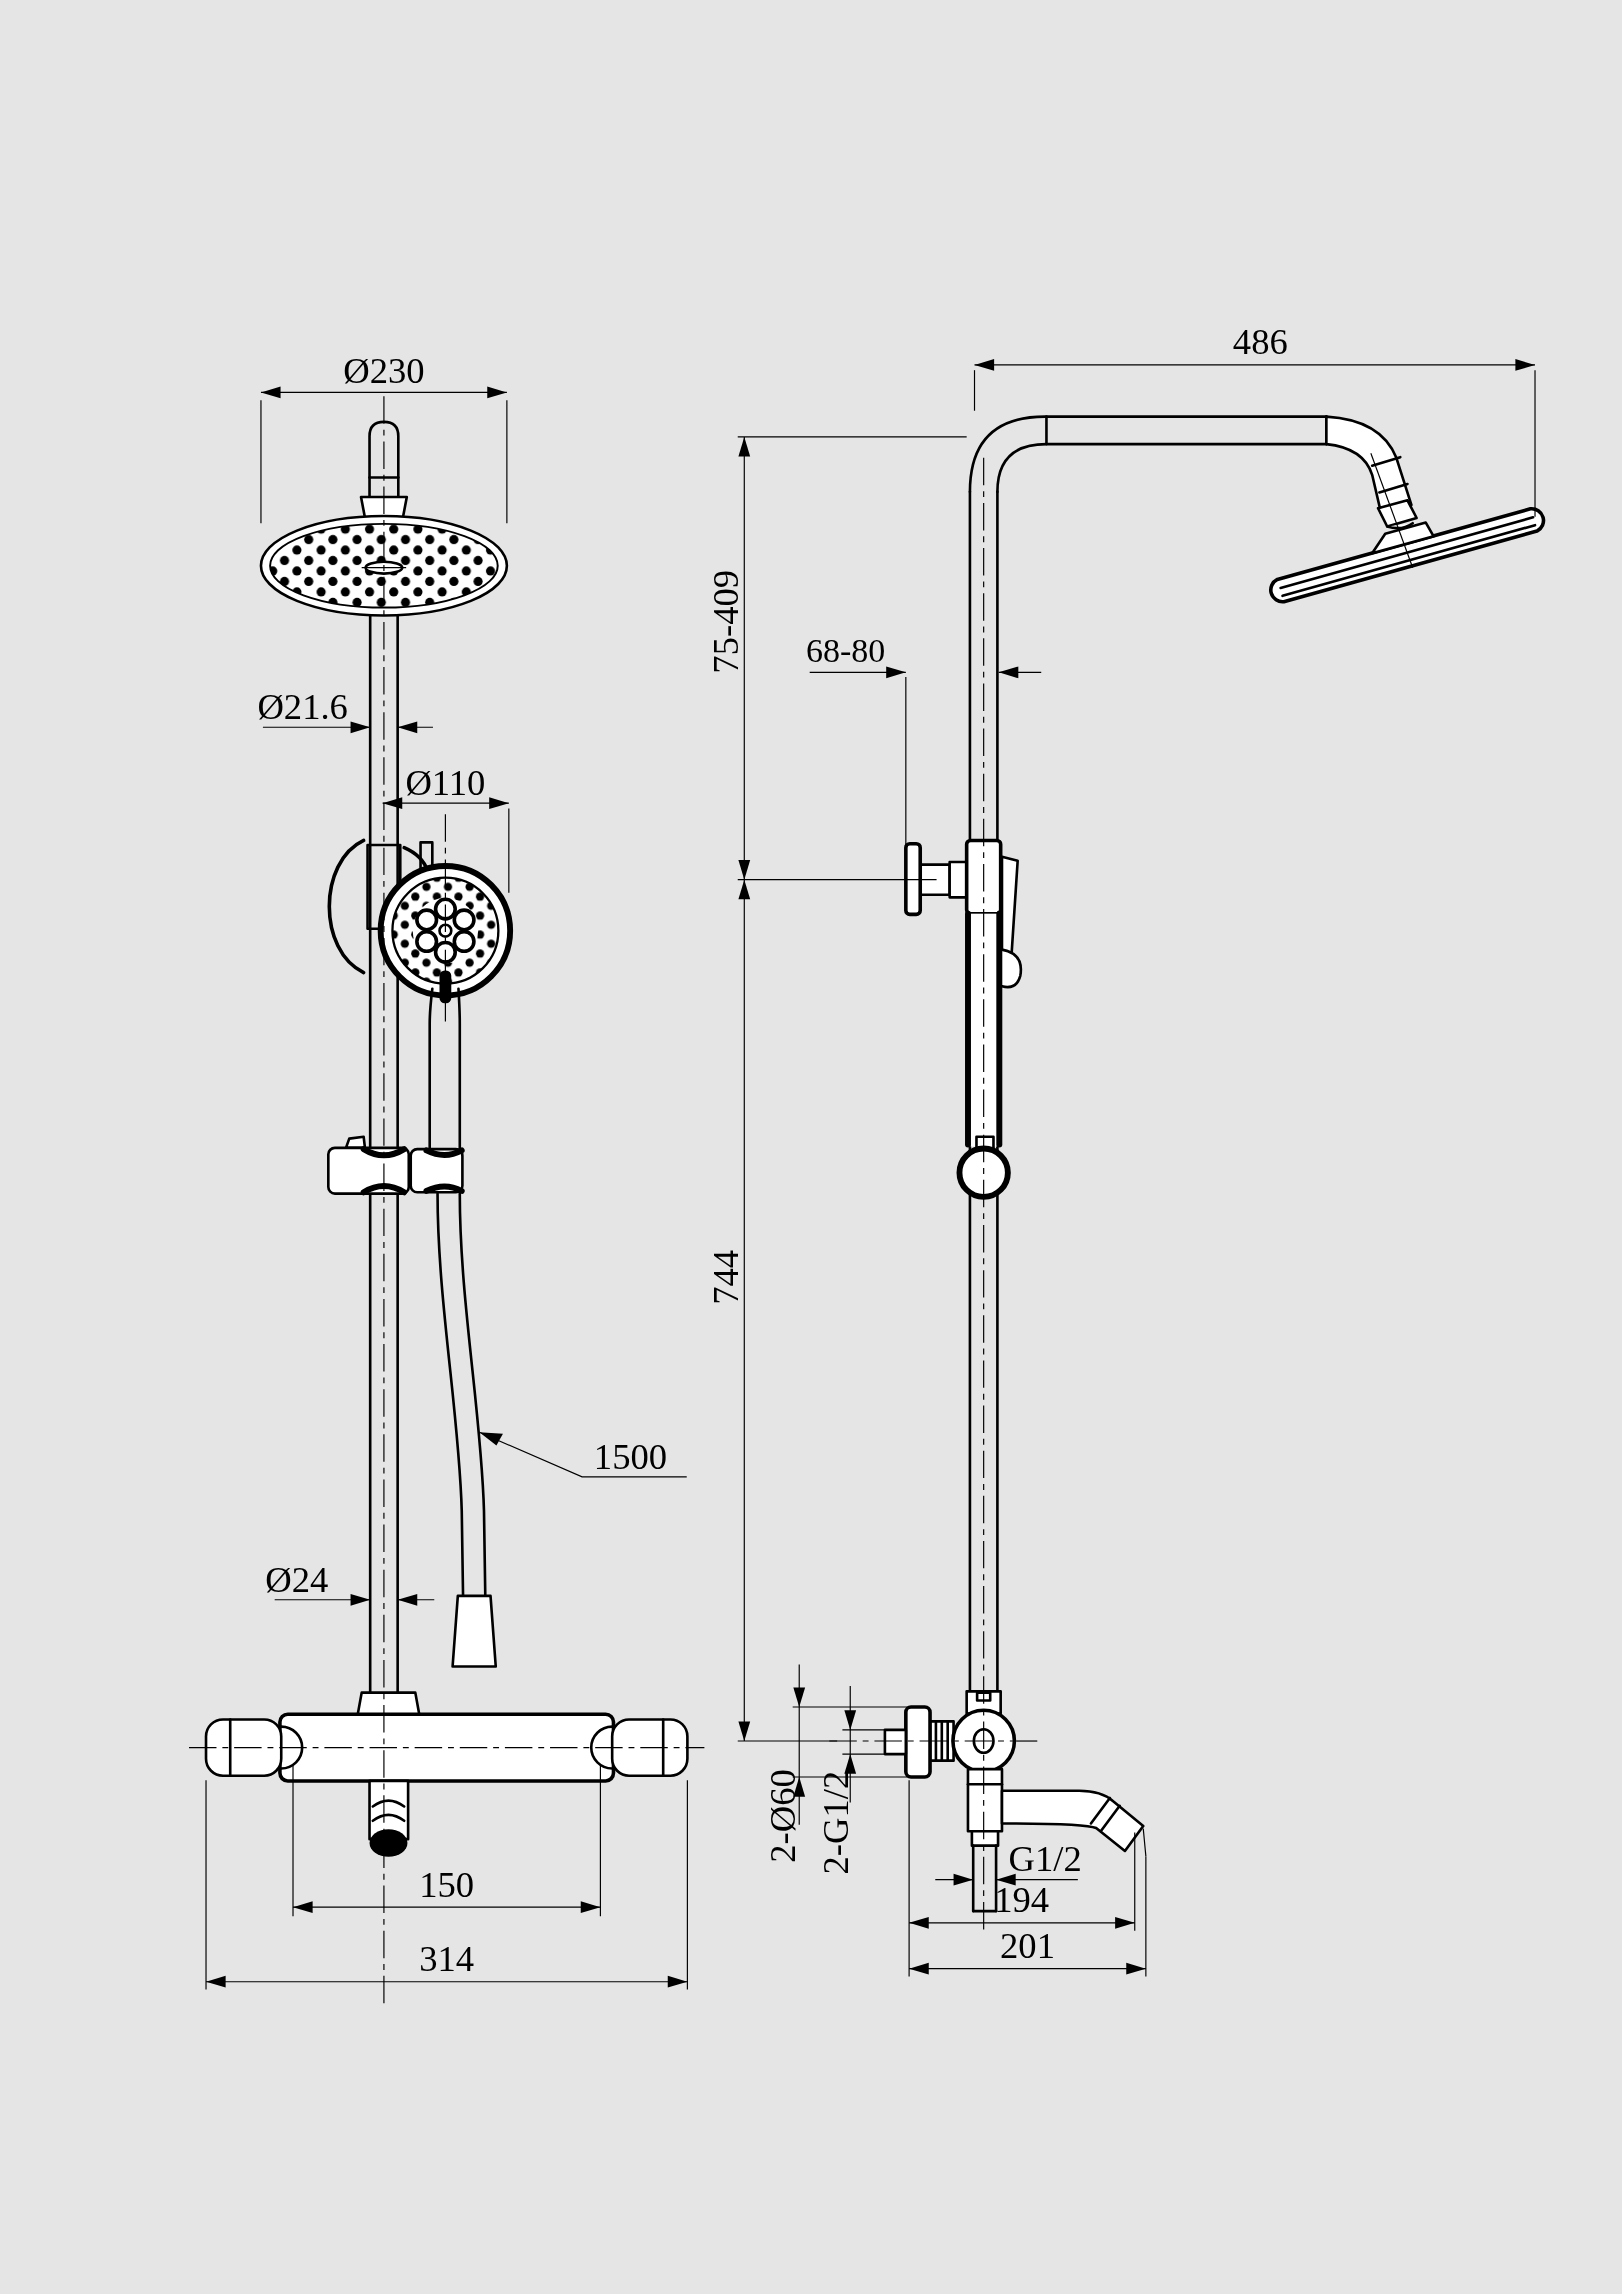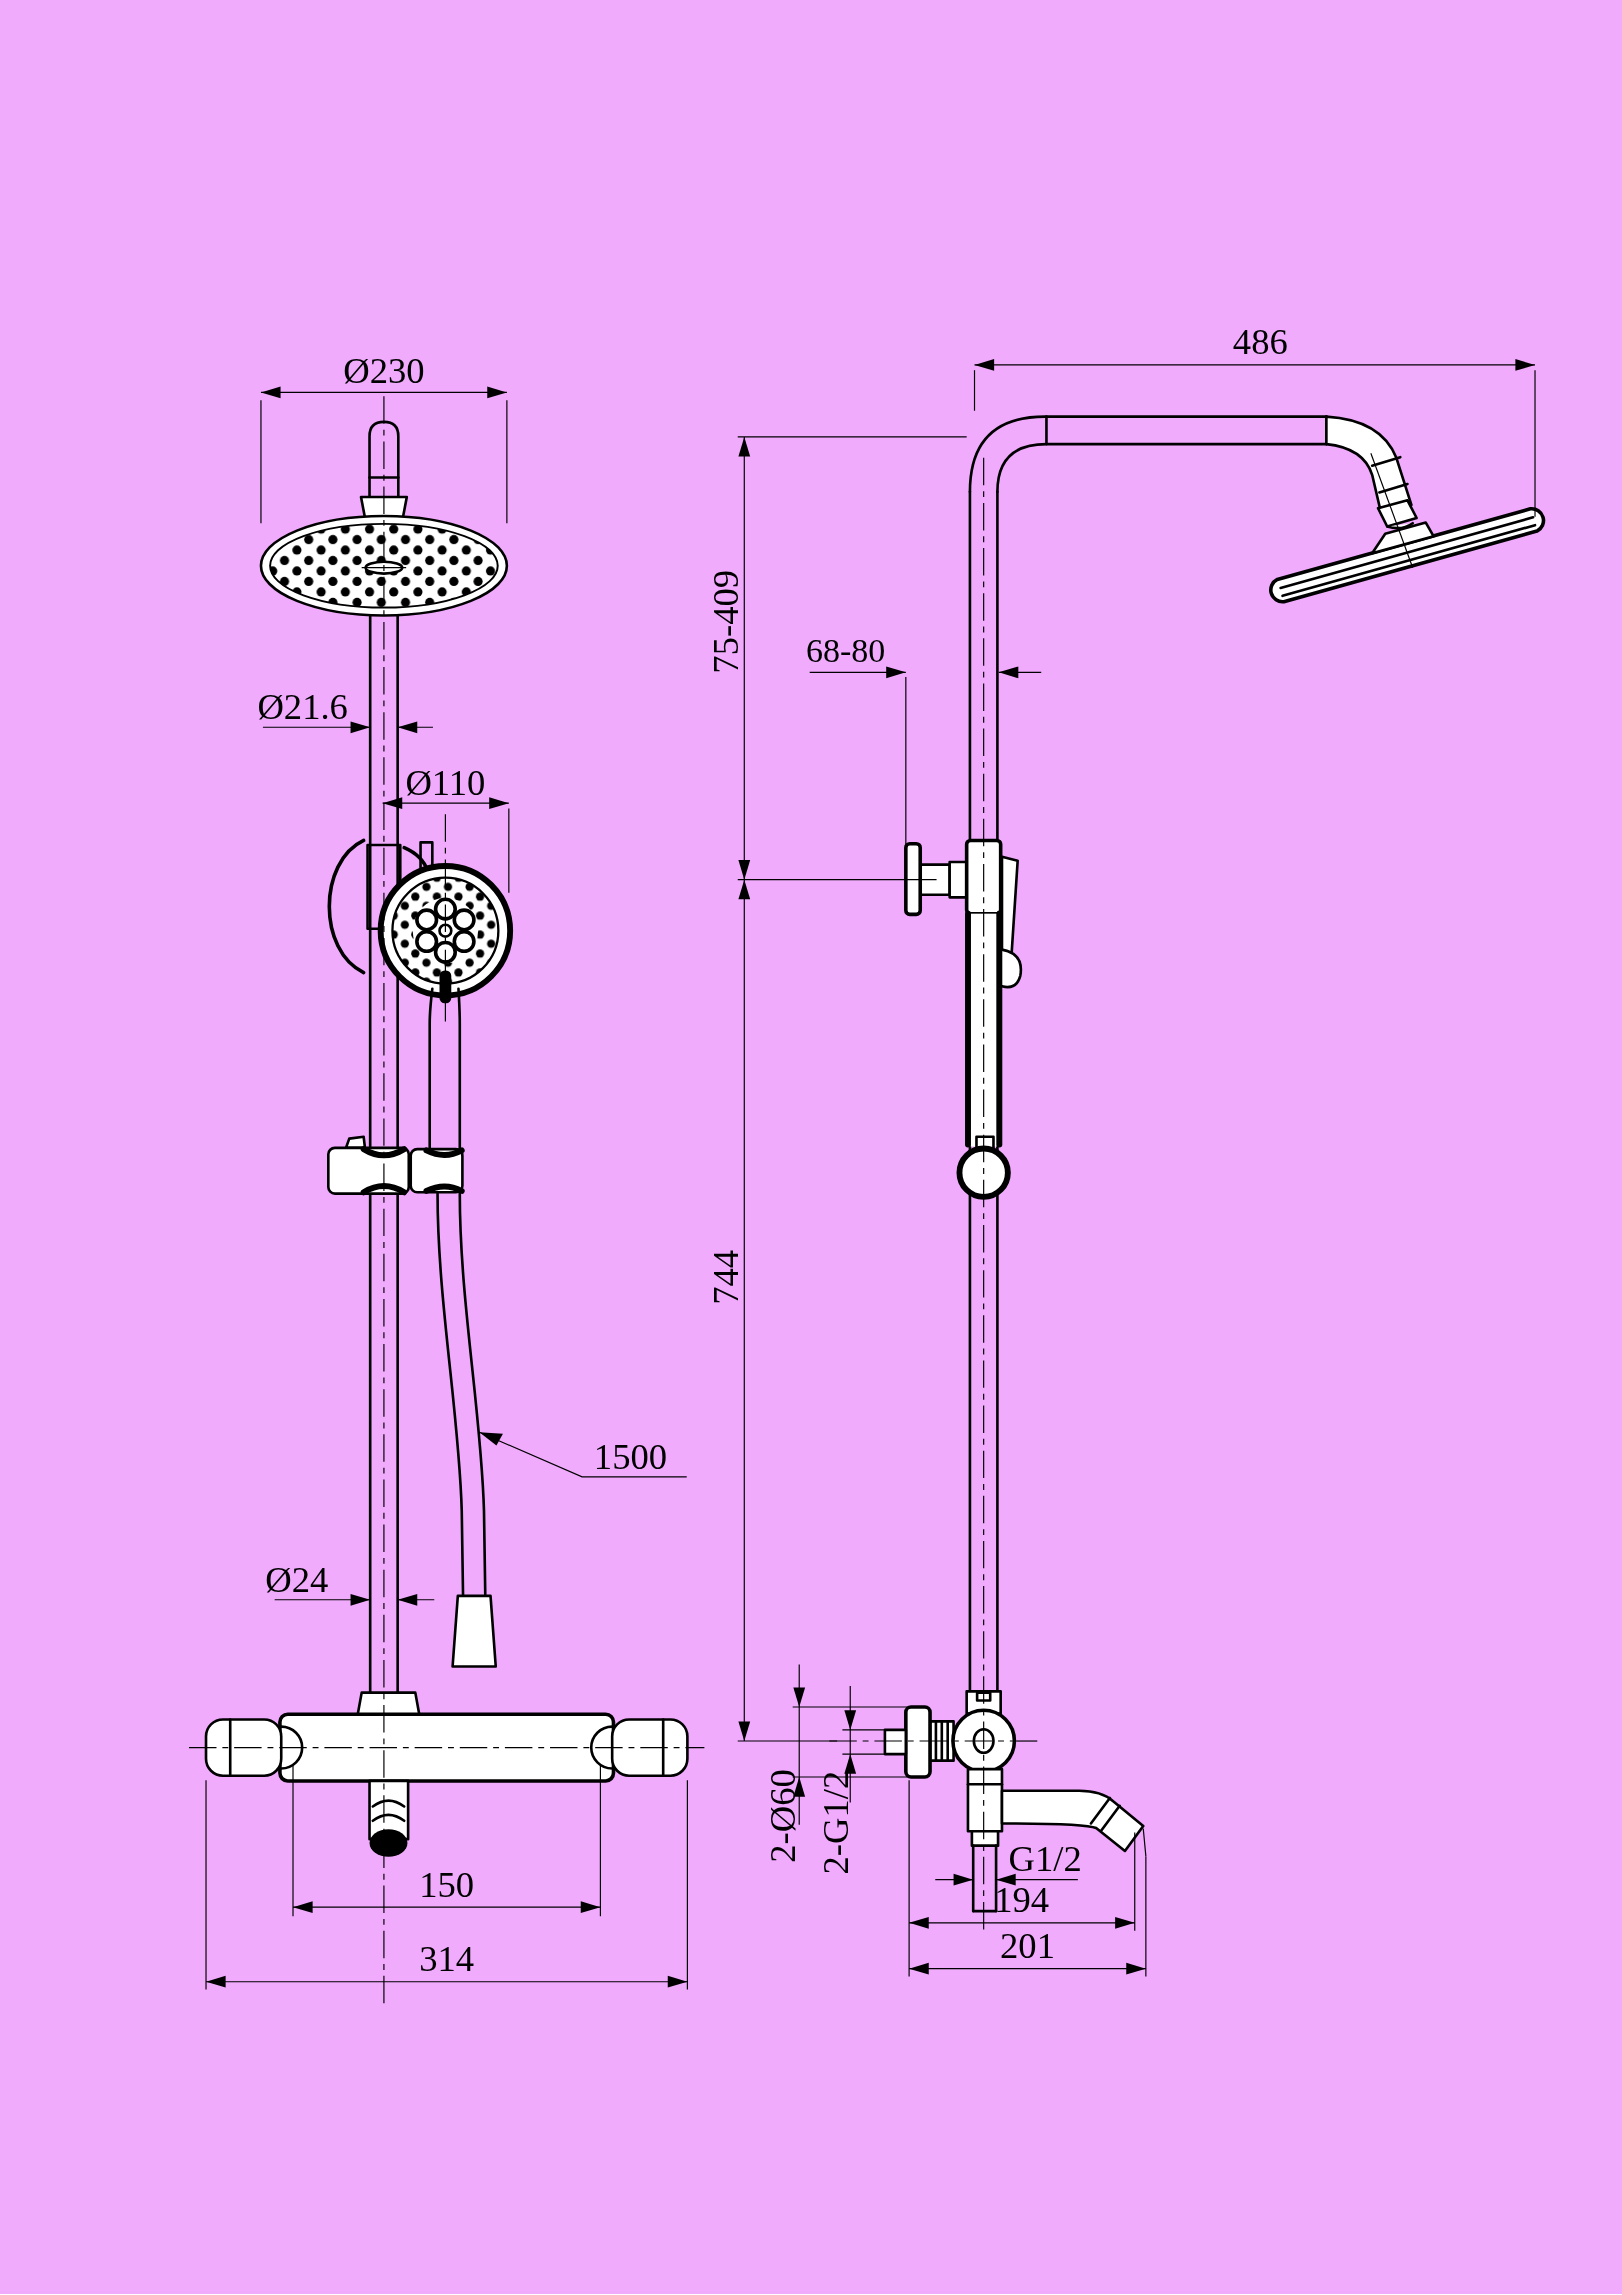--- a/index.html
+++ b/index.html
@@ -1,16 +1,16 @@
 <!DOCTYPE html>
 <html style="font-size:10.5px"><head>
 <meta charset="utf-8">
 <style>
   html,body { margin:0; padding:0; background:#ffffff; }
-  .sheet { width:100%; max-width:1623px; margin:0 auto; background:#f0abfc; }
+  .sheet { width:100%; max-width:1623px; margin:0 auto; background:#e5e5e5; }
   svg { display:block; width:100%; height:auto; }
   
   .ol   { stroke:#000; stroke-width:4;   fill:none; stroke-linecap:round; stroke-linejoin:round; }
   .olw  { stroke:#000; stroke-width:4;   fill:#fff; stroke-linecap:round; stroke-linejoin:round; }
   .ol5  { stroke:#000; stroke-width:5.5; fill:none; stroke-linecap:round; stroke-linejoin:round; }
   .ol5w { stroke:#000; stroke-width:5.5; fill:#fff; stroke-linecap:round; stroke-linejoin:round; }
   .thk  { stroke:#000; stroke-width:9;   fill:none; stroke-linecap:round; }
   .thkw { stroke:#000; stroke-width:9;   fill:#fff; }
   .thin { stroke:#000; stroke-width:1.8; fill:none; }
   .cl   { stroke:#000; stroke-width:1.8; fill:none; stroke-dasharray:42 9 9 9; }

